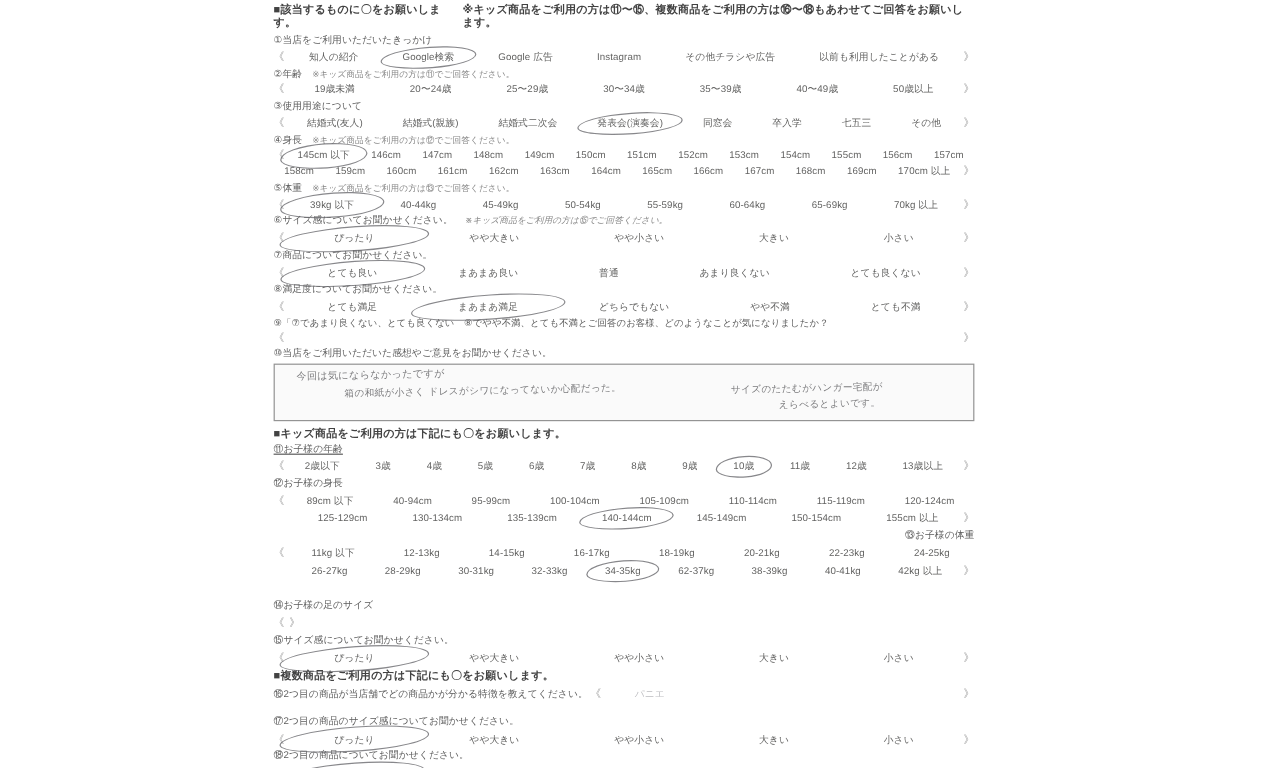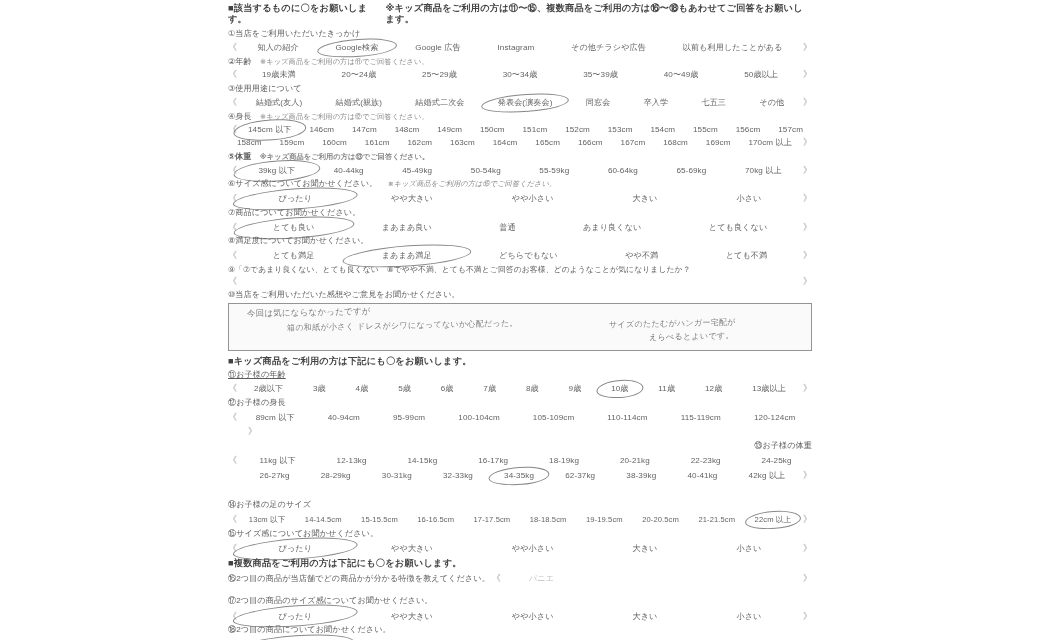--- a/index.html
+++ b/index.html
@@ -163,21 +163,21 @@
       <span class="opt">165cm</span>
       <span class="opt">166cm</span>
       <span class="opt">167cm</span>
       <span class="opt">168cm</span>
       <span class="opt">169cm</span>
       <span class="opt">170cm 以上</span>
     </span>
     <span class="brk r">》</span>
   </div>
 
-  <p class="q" style="margin-top:4px;font-weight:bold;">
+  <p class="q" style="margin-top:4px;">
     <span>⑤体重</span>
     <span class="sub" style="margin-left:6px;">※キッズ商品をご利用の方は⑬でご回答ください。</span>
   </p>
   <div class="opts" style="margin-top:3px;">
     <span class="brk l">《</span>
     <span class="optrow sp-around">
       <span class="opt circled">39kg 以下</span>
       <span class="opt">40-44kg</span>
       <span class="opt">45-49kg</span>
       <span class="opt">50-54kg</span>
@@ -278,20 +278,29 @@
       <span class="opt">40-94cm</span>
       <span class="opt">95-99cm</span>
       <span class="opt">100-104cm</span>
       <span class="opt">105-109cm</span>
       <span class="opt">110-114cm</span>
       <span class="opt">115-119cm</span>
       <span class="opt">120-124cm</span>
     </span>
   </div>
   <div class="opts" style="margin-top:4px;padding-left:18px;">
+    <span class="optrow sp-around">
+      <span class="opt">125-129cm</span>
+      <span class="opt">130-134cm</span>
+      <span class="opt">135-139cm</span>
+      <span class="opt circled tight">140-144cm</span>
+      <span class="opt">145-149cm</span>
+      <span class="opt">150-154cm</span>
+      <span class="opt">155cm 以上</span>
+    </span>
     <span class="brk r">》</span>
   </div>
 
   <p class="q" style="margin-top:4px;text-align:right;">⑬お子様の体重</p>
   <div class="opts" style="margin-top:4px;">
     <span class="brk l">《</span>
     <span class="optrow sp-around">
       <span class="opt">11kg 以下</span>
       <span class="opt">12-13kg</span>
       <span class="opt">14-15kg</span>
@@ -313,32 +322,20 @@
       <span class="opt">38-39kg</span>
       <span class="opt">40-41kg</span>
       <span class="opt">42kg 以上</span>
     </span>
     <span class="brk r">》</span>
   </div>
 
   <p class="q" style="margin-top:20px;">⑭お子様の足のサイズ</p>
   <div class="opts" style="margin-top:4px;font-size:7.6px;">
     <span class="brk l">《</span>
-    <span class="optrow sp-around">
-      <span class="opt">13cm 以下</span>
-      <span class="opt">14-14.5cm</span>
-      <span class="opt">15-15.5cm</span>
-      <span class="opt">16-16.5cm</span>
-      <span class="opt">17-17.5cm</span>
-      <span class="opt">18-18.5cm</span>
-      <span class="opt">19-19.5cm</span>
-      <span class="opt">20-20.5cm</span>
-      <span class="opt">21-21.5cm</span>
-      <span class="opt circled tight">22cm 以上</span>
-    </span>
     <span class="brk r">》</span>
   </div>
 
   <p class="q" style="margin-top:4px;">⑮サイズ感についてお聞かせください。</p>
   <div class="opts" style="margin-top:4px;">
     <span class="brk l">《</span>
     <span class="optrow sp-around">
       <span class="opt circled">ぴったり</span>
       <span class="opt">やや大きい</span>
       <span class="opt">やや小さい</span>

